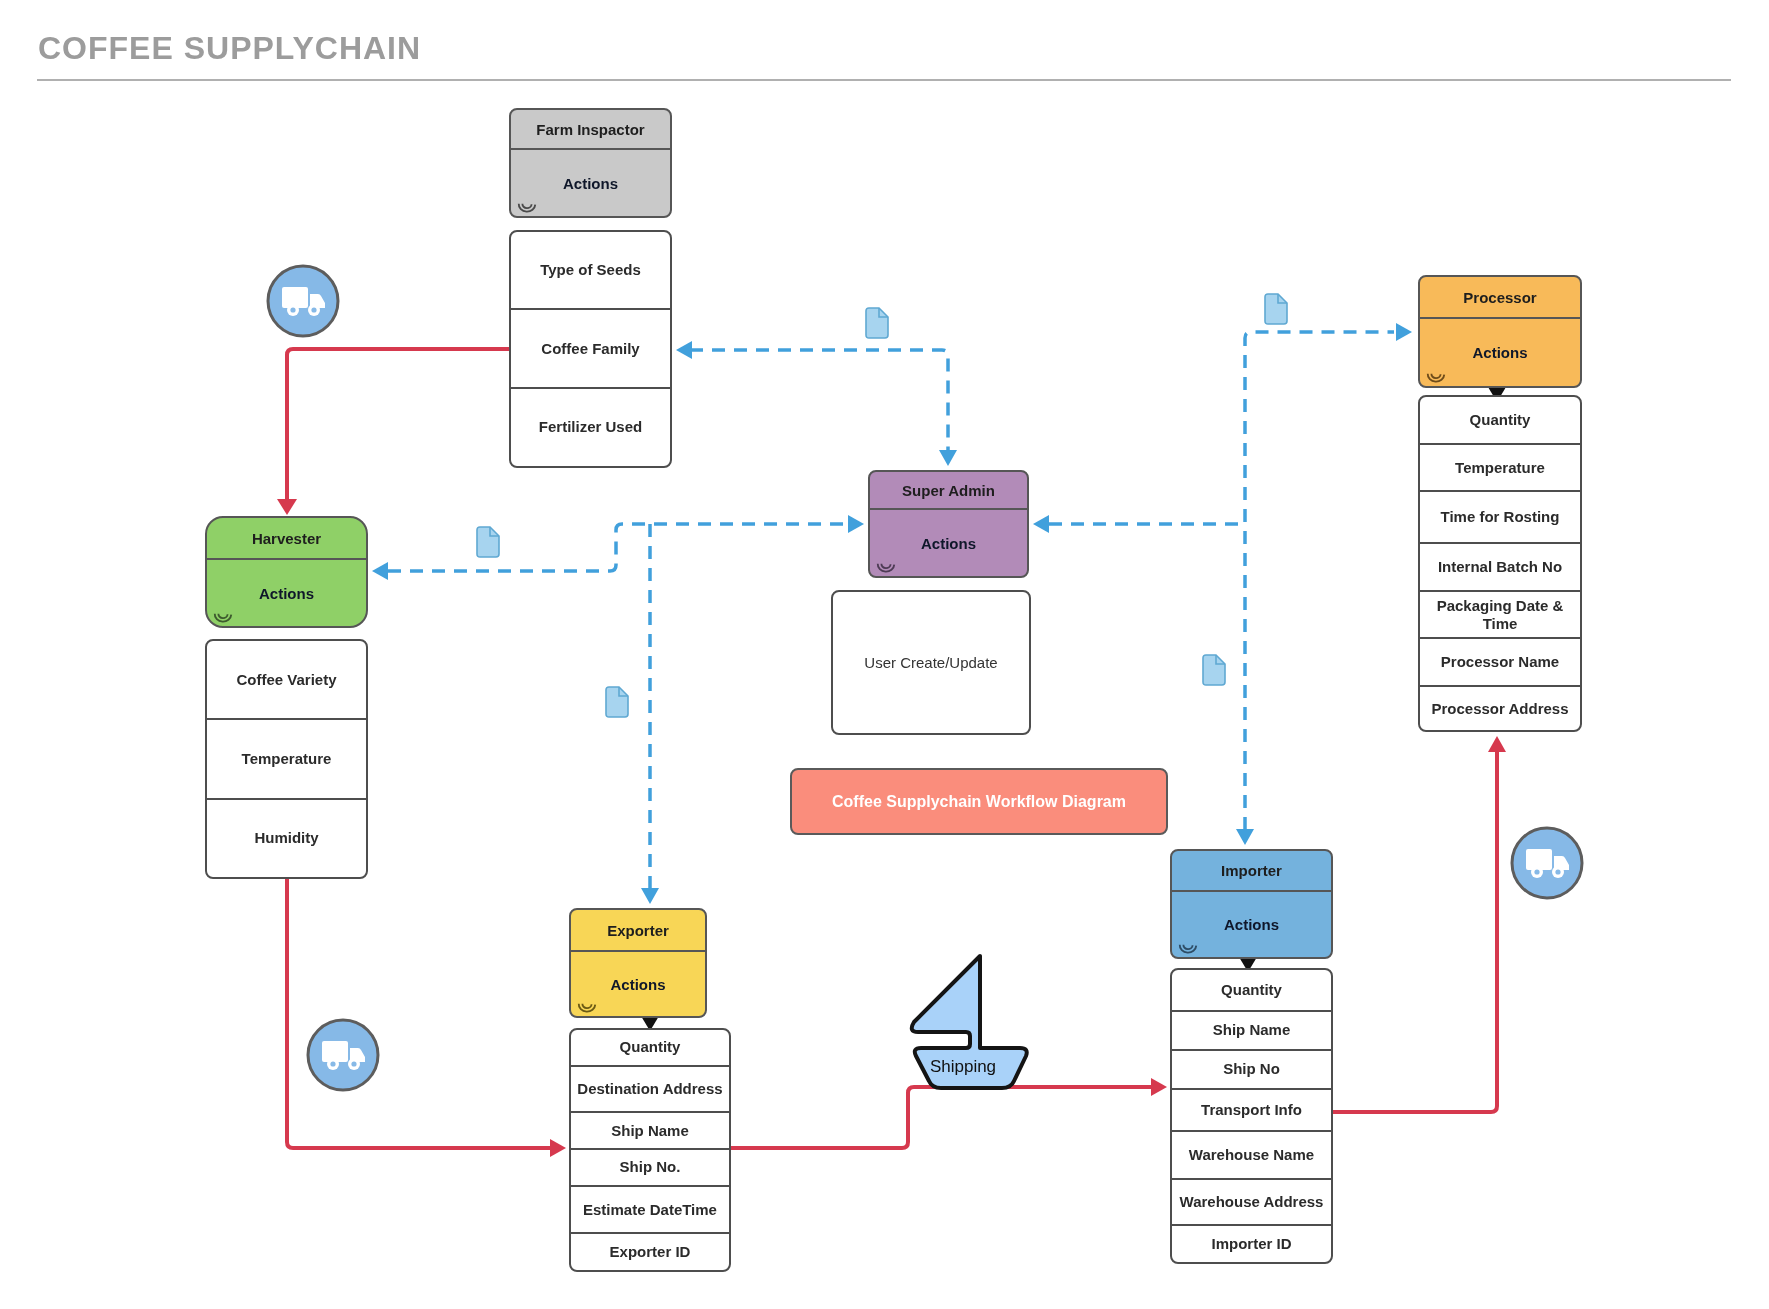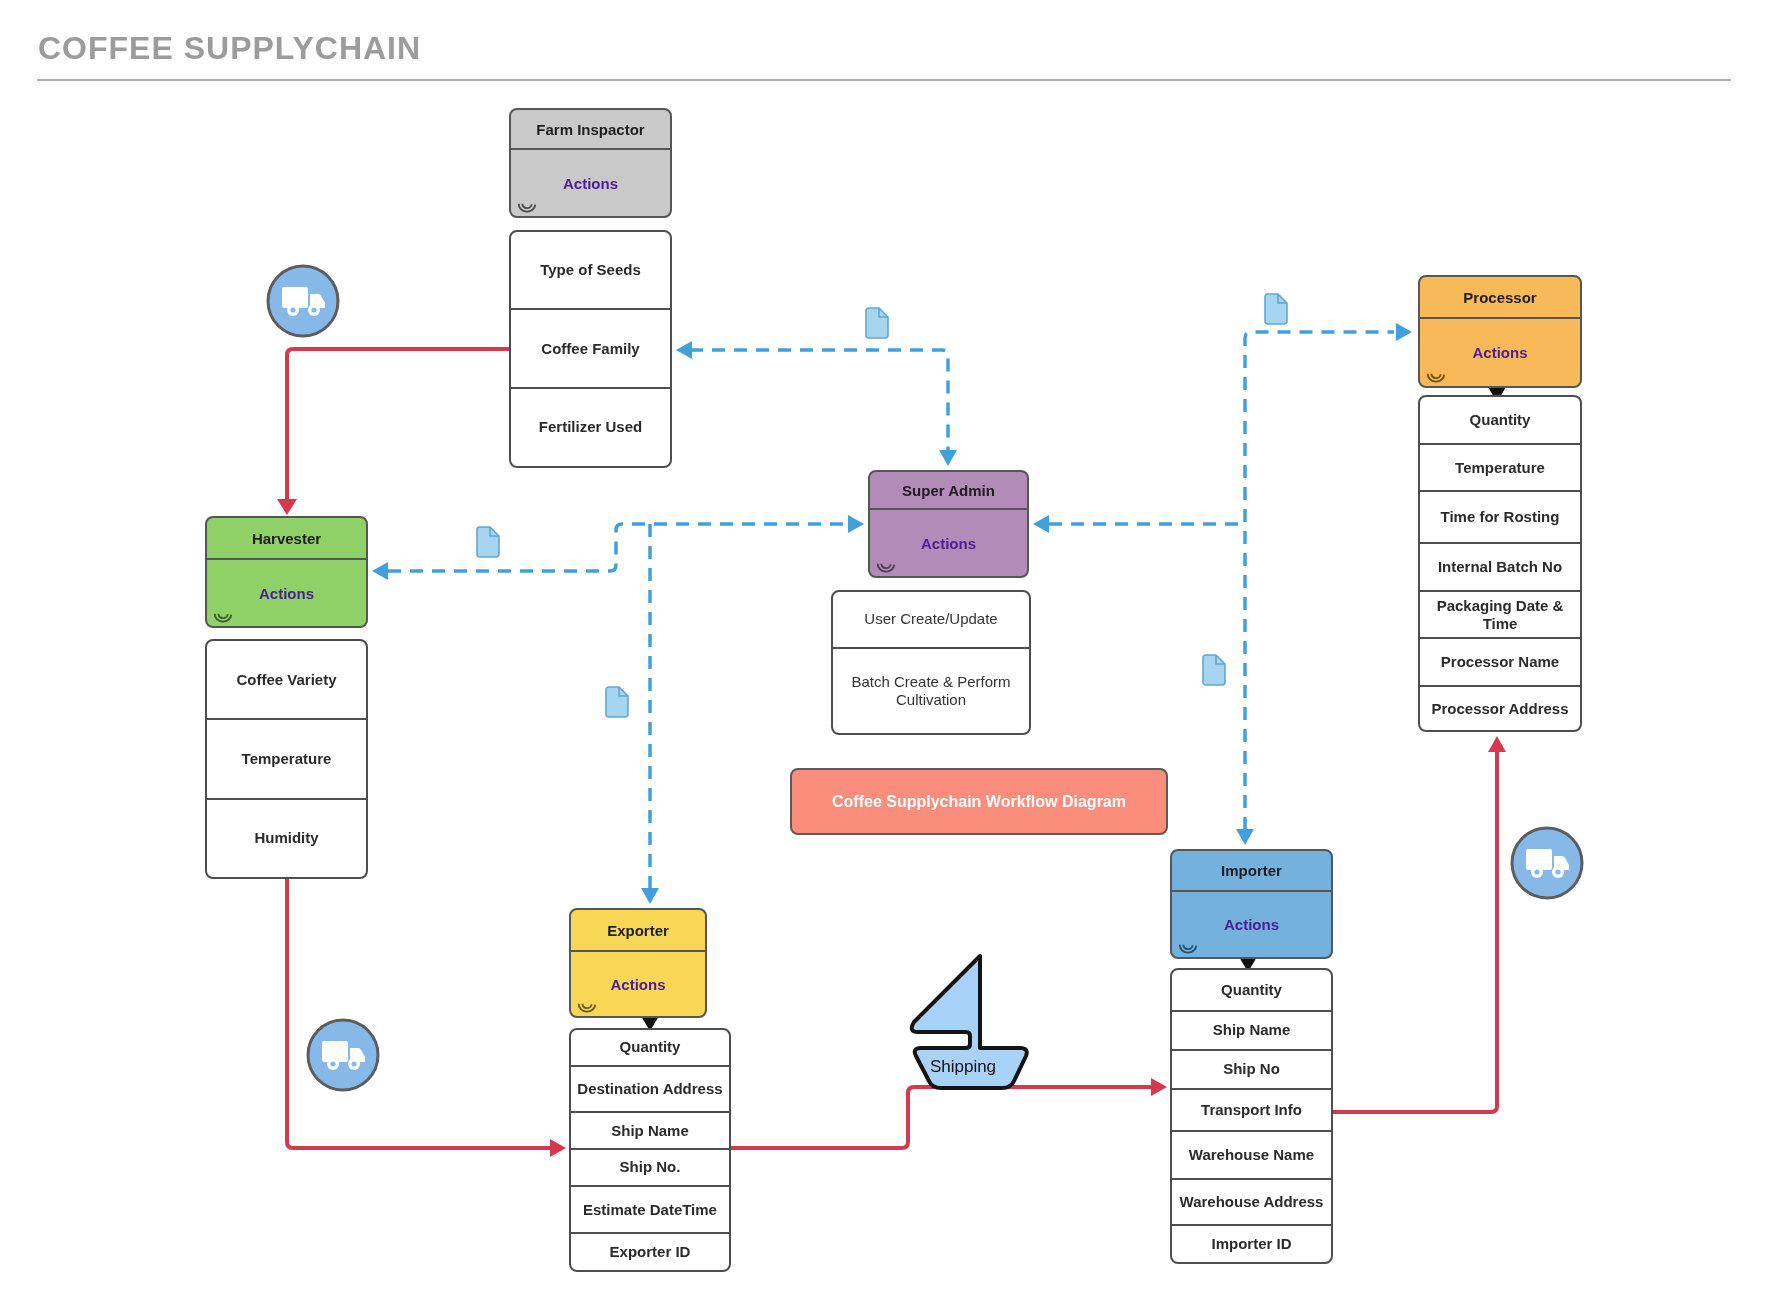--- a/index.html
+++ b/index.html
@@ -8,21 +8,21 @@
   #page-title{position:absolute;left:38px;top:30px;font-size:32px;font-weight:bold;
               color:#9c9c9c;letter-spacing:1px;}
   #title-rule{position:absolute;left:37px;top:79px;width:1694px;height:2px;background:#b0b0b0;}
   svg.layer{position:absolute;left:0;top:0;width:1769px;height:1309px;}
 
   .entity{position:absolute;border:2px solid #565656;border-radius:8px;box-sizing:border-box;
           display:flex;flex-direction:column;}
   .entity .etitle{display:flex;align-items:center;justify-content:center;
           font-weight:bold;font-size:15px;color:#1e1e1e;border-bottom:2px solid #565656;}
   .entity .eactions{position:relative;flex:1;display:flex;align-items:center;justify-content:center;
-          font-weight:bold;font-size:15px;color:#4c1d95;}
+          font-weight:bold;font-size:15px;color:#0f172a;}
   .swirl{position:absolute;left:5px;bottom:2px;}
 
   .attrs{position:absolute;background:#fff;border:2px solid #4e4e4e;border-radius:8px;
          box-sizing:border-box;overflow:hidden;display:flex;flex-direction:column;}
   .attrs .row{display:flex;align-items:center;justify-content:center;text-align:center;
          font-weight:bold;font-size:15px;color:#2b2b2b;line-height:1.2;padding:0 4px;}
   .attrs .row + .row{border-top:2px solid #4e4e4e;}
   .attrs.plain .row{font-weight:normal;font-size:15px;color:#333;}
 
   #workflow-box{position:absolute;left:790px;top:768px;width:378px;height:67px;background:#fa8d7c;
@@ -120,21 +120,21 @@
         <path d="M7 5 a5 4.5 0 0 0 10 0.5" fill="none" stroke="#4a4a4a" stroke-width="2"></path>
       </svg>
     </div>
   </div>
   <div class="attrs" style="left:509px;top:230px;width:163px;height:238px;">
     <div class="row" style="flex:79;">Type of Seeds</div>
     <div class="row" style="flex:79;">Coffee Family</div>
     <div class="row" style="flex:80;">Fertilizer Used</div>
   </div>
 
-  <div class="entity" style="left:205px;top:516px;width:163px;height:112px;background:#8fd067;">
+  <div class="entity" style="left:205px;top:516px;width:163px;height:112px;background:#8fd067;border-radius:18px;">
     <div class="etitle" style="height:40px;">Harvester</div>
     <div class="eactions">
       <span>Actions</span>
       <svg class="swirl" width="22" height="15" viewBox="0 0 24 16">
         <path d="M3 5 a9 8 0 0 0 18 1" fill="none" stroke="#3d5a2e" stroke-width="2"></path>
         <path d="M7 5 a5 4.5 0 0 0 10 0.5" fill="none" stroke="#3d5a2e" stroke-width="2"></path>
       </svg>
     </div>
   </div>
   <div class="attrs" style="left:205px;top:639px;width:163px;height:240px;">
@@ -148,21 +148,20 @@
     <div class="eactions">
       <span>Actions</span>
       <svg class="swirl" width="22" height="15" viewBox="0 0 24 16">
         <path d="M3 5 a9 8 0 0 0 18 1" fill="none" stroke="#4e3b55" stroke-width="2"></path>
         <path d="M7 5 a5 4.5 0 0 0 10 0.5" fill="none" stroke="#4e3b55" stroke-width="2"></path>
       </svg>
     </div>
   </div>
   <div class="attrs plain" style="left:831px;top:590px;width:200px;height:145px;">
     <div class="row" style="flex:57;">User Create/Update</div>
-    <div class="row" style="flex:88;">Batch Create &amp; Perform Cultivation</div>
   </div>
 
   <div class="entity" style="left:569px;top:908px;width:138px;height:110px;background:#f8d656;">
     <div class="etitle" style="height:40px;">Exporter</div>
     <div class="eactions">
       <span>Actions</span>
       <svg class="swirl" width="22" height="15" viewBox="0 0 24 16">
         <path d="M3 5 a9 8 0 0 0 18 1" fill="none" stroke="#6b5a14" stroke-width="2"></path>
         <path d="M7 5 a5 4.5 0 0 0 10 0.5" fill="none" stroke="#6b5a14" stroke-width="2"></path>
       </svg>

